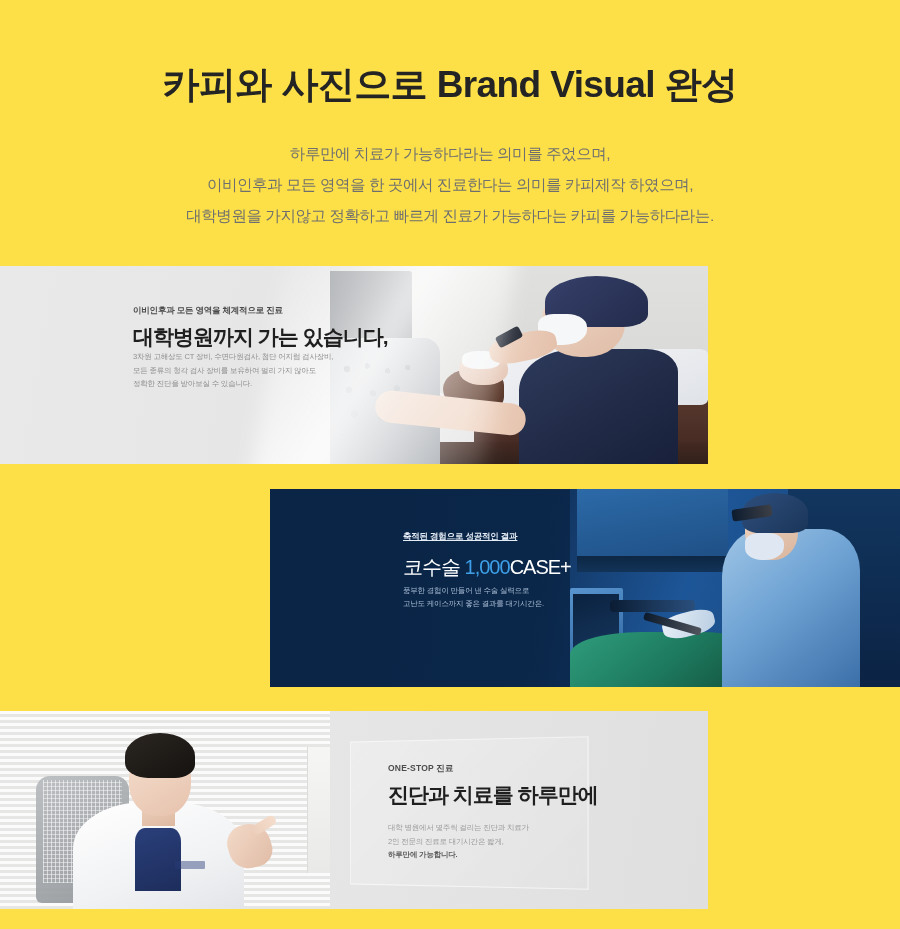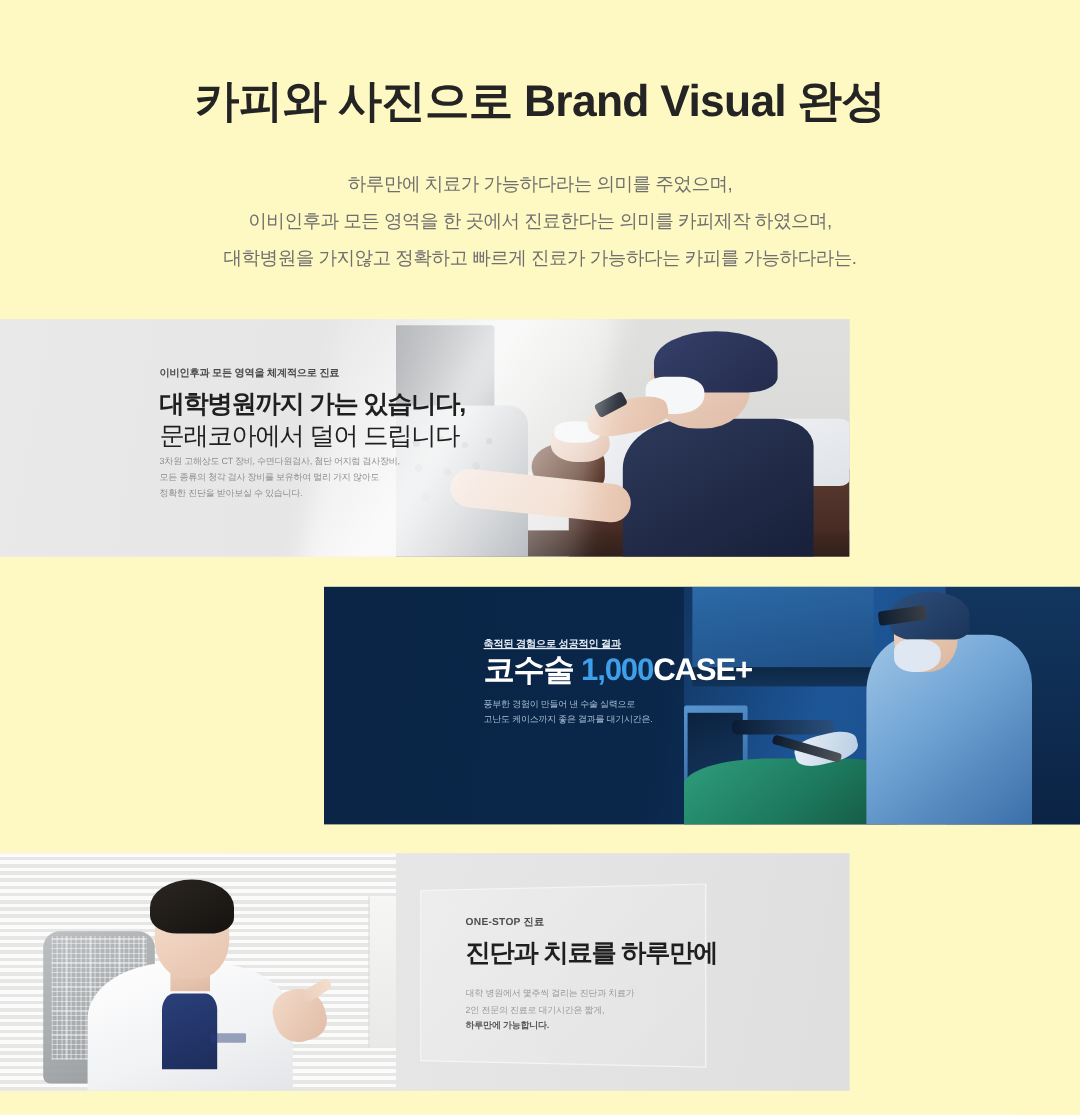--- a/index.html
+++ b/index.html
@@ -10,21 +10,21 @@
     height: 929px;
     background: #f7f7f7;
     font-family: "Liberation Sans", "DejaVu Sans", sans-serif;
     overflow: hidden;
   }
 
   .page {
     position: relative;
     width: 900px;
     height: 929px;
-    background: #fef9c3;
+    background: #fde047;
   }
 
   
   .intro {
     position: absolute;
     left: 0; top: 0;
     width: 900px;
     text-align: center;
   }
   .intro-title {
@@ -210,21 +210,21 @@
     left: 270px; top: 489px;
     width: 630px; height: 198px;
     background: linear-gradient(98deg, #0a2546 0%, #0a2648 42%, #103461 66%, #1a4d86 84%, #0d2d52 100%);
   }
   #banner2 .photo {
     left: 300px; right: 0;
     background: linear-gradient(110deg,#123663 0%,#1d5698 38%,#1b4d86 62%,#102a4c 100%);
   }
   #banner2 .copy { left: 133px; top: 42px; z-index: 6; }
   #banner2 .eyebrow { color: #e4ecf5; text-decoration: underline; }
-  #banner2 .headline { color: #ffffff; font-weight: 700; margin-top: 1px; font-size: 26px; }
+  #banner2 .headline { color: #ffffff; font-weight: 400; margin-top: 13px; font-size: 20px; }
   #banner2 .headline .num { color: #3da0e8; }
   #banner2 .subcopy { color: #a9bed6; margin-top: 4px; }
 
   .b2-cabinet {
     position: absolute; left: 2%; top: 0; width: 46%; height: 34%;
     background: linear-gradient(170deg,#2c6aa8 0%,#1f5086 100%);
   }
   .b2-cabinet2 {
     position: absolute; left: 2%; top: 34%; width: 46%; height: 8%;
     background: linear-gradient(180deg,#0d2744 0%,#123358 100%);
@@ -407,21 +407,20 @@
       <div class="b1-doc-mask"></div>
       <div class="b1-doc-arm"></div>
       <div class="b1-probe"></div>
       <div class="b1-doc-forearm"></div>
     </div>
     <div class="sheen"></div>
     <div class="copy">
       <div class="eyebrow">이비인후과 모든 영역을 체계적으로 진료</div>
       <div class="headline">
         <div class="hl-strong">대학병원까지 가는 있습니다,</div>
-        <div class="hl-light">문래코아에서 덜어 드립니다</div>
       </div>
       <div class="subcopy">
         <span>3차원 고해상도 CT 장비, 수면다원검사, 첨단 어지럼 검사장비,</span>
         <span>모든 종류의 청각 검사 장비를 보유하여 멀리 가지 않아도</span>
         <span>정확한 진단을 받아보실 수 있습니다.</span>
       </div>
     </div>
   </div>
 
   <div class="banner" id="banner2">

